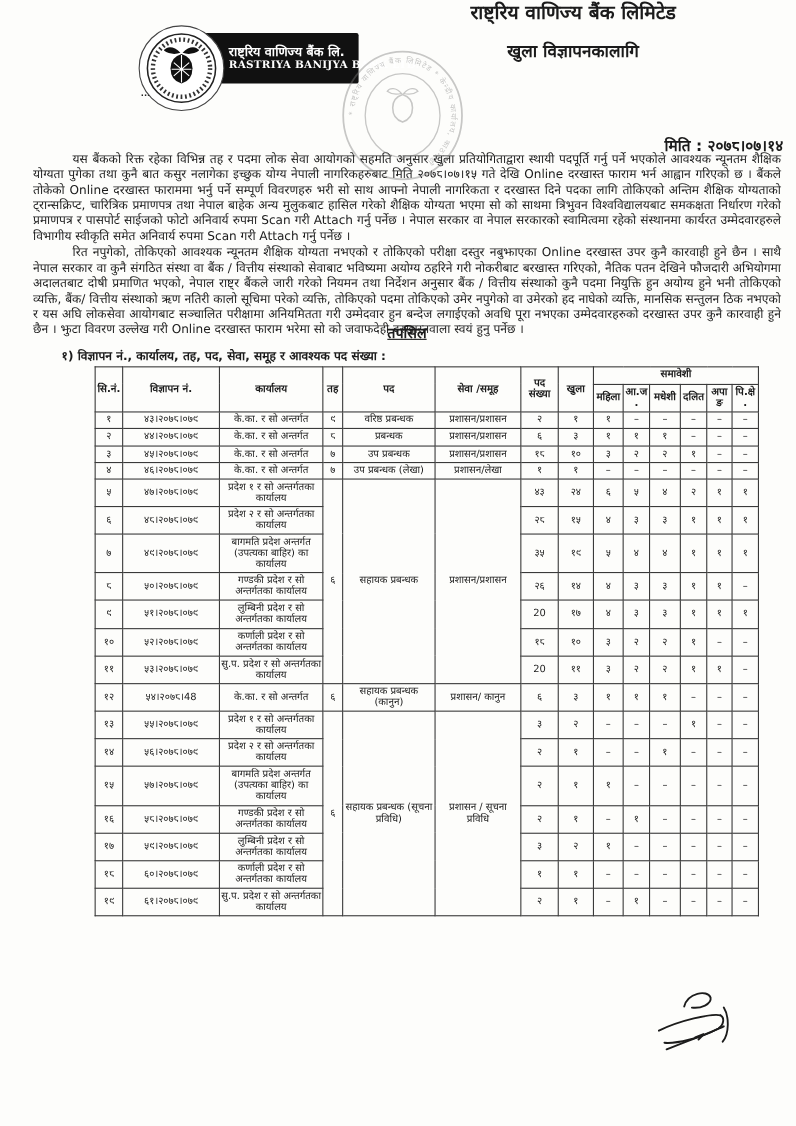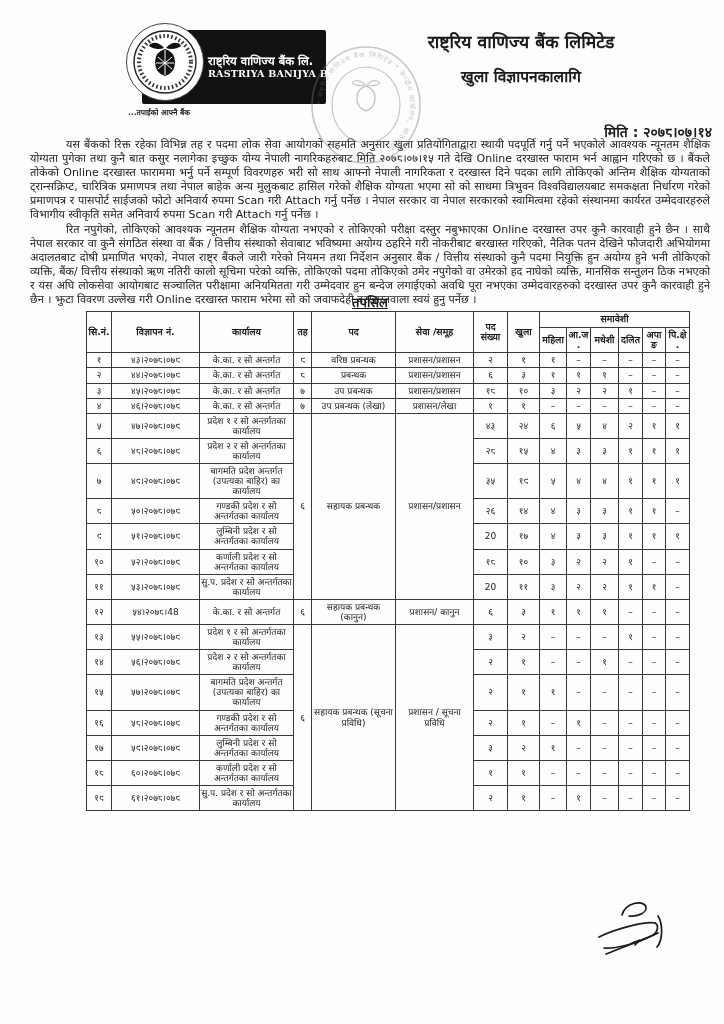--- a/index.html
+++ b/index.html
@@ -5,33 +5,33 @@
   html,body{margin:0;padding:0;background:#e8e8e4;}
   .page{
     position:relative;width:724px;height:1024px;margin:0 auto;
     background:#fdfdfb;color:#1b1b1b;overflow:hidden;
     font-family:"DejaVu Sans",sans-serif;
   }
   
   .hdr{position:relative;height:138px;}
   .logo-wrap{position:absolute;left:128px;top:30px;width:212px;}
   .logo-box{
-    position:relative;margin-left:14px;width:184px;height:74px;background:#111;
+    position:relative;margin-left:14px;width:184px;height:46px;background:#111;
     border-radius:2px;display:flex;align-items:center;
   }
   .logo-circle{
     position:absolute;left:-16px;top:-7px;width:76px;height:76px;background:#fff;
     border-radius:50%;border:1px solid #444;display:flex;align-items:center;justify-content:center;
   }
   .logo-texts{margin-left:66px;color:#fff;line-height:1.25;}
   .logo-np{font-size:11.5px;font-weight:bold;white-space:nowrap;}
   .logo-en{font-size:9.5px;font-weight:bold;font-family:"DejaVu Serif",serif;white-space:nowrap;letter-spacing:.2px;}
   .logo-tagline{font-size:7.5px;font-weight:bold;text-align:left;margin-top:3px;color:#222;}
   .license{font-size:10px;margin-top:2px;white-space:nowrap;color:#222;}
-  .title-block{position:absolute;left:330px;top:30px;width:382px;text-align:center;line-height:1.4;}
+  .title-block{position:absolute;left:330px;top:0;width:382px;text-align:center;line-height:1.4;}
   .t1{font-size:17.5px;font-weight:bold;}
   .t2{font-size:15.5px;font-weight:bold;margin-top:12px;}
   .t3{font-size:15px;font-weight:bold;margin-top:2px;}
   .t4{font-size:15px;font-weight:bold;margin-top:1px;}
   .stamp{position:absolute;left:308px;top:44px;width:116px;height:122px;opacity:.42;pointer-events:none;}
   .date-line{position:absolute;right:12px;top:122px;font-size:14px;font-weight:bold;}
   
   .content{padding:0 14px 1px 30px;}
   .para{font-size:11px;line-height:14.1px;text-align:justify;text-indent:36px;margin:0;}
   .tapasil{width:fit-content;margin:-14px auto 0 auto;font-weight:bold;text-decoration:underline;font-size:13px;position:relative;}
@@ -94,20 +94,21 @@
       <div class="t2">खुला विज्ञापनकालागि</div>
     </div>
 
     <div class="date-line">मिति : २०७८।०७।१४</div>
   </div>
 
   <div class="content">
     <p class="para">यस बैंकको रिक्त रहेका विभिन्न तह र पदमा लोक सेवा आयोगको सहमति अनुसार खुला प्रतियोगिताद्वारा स्थायी पदपूर्ति गर्नु पर्ने भएकोले आवश्यक न्यूनतम शैक्षिक योग्यता पुगेका तथा कुनै बात कसुर नलागेका इच्छुक योग्य नेपाली नागरिकहरुबाट मिति २०७८।०७।१५ गते देखि Online दरखास्त फाराम भर्न आह्वान गरिएको छ । बैंकले तोकेको Online दरखास्त फाराममा भर्नु पर्ने सम्पूर्ण विवरणहरु भरी सो साथ आफ्नो नेपाली नागरिकता र दरखास्त दिने पदका लागि तोकिएको अन्तिम शैक्षिक योग्यताको ट्रान्सक्रिप्ट, चारित्रिक प्रमाणपत्र तथा नेपाल बाहेक अन्य मुलुकबाट हासिल गरेको शैक्षिक योग्यता भएमा सो को साथमा त्रिभुवन विश्वविद्यालयबाट समकक्षता निर्धारण गरेको प्रमाणपत्र र पासपोर्ट साईजको फोटो अनिवार्य रुपमा Scan गरी Attach गर्नु पर्नेछ । नेपाल सरकार वा नेपाल सरकारको स्वामित्वमा रहेको संस्थानमा कार्यरत उम्मेदवारहरुले विभागीय स्वीकृति समेत अनिवार्य रुपमा Scan गरी Attach गर्नु पर्नेछ ।</p>
     <p class="para">रित नपुगेको, तोकिएको आवश्यक न्यूनतम शैक्षिक योग्यता नभएको र तोकिएको परीक्षा दस्तुर नबुझाएका Online दरखास्त उपर कुनै कारवाही हुने छैन । साथै नेपाल सरकार वा कुनै संगठित संस्था वा बैंक / वित्तीय संस्थाको सेवाबाट भविष्यमा अयोग्य ठहरिने गरी नोकरीबाट बरखास्त गरिएको, नैतिक पतन देखिने फौजदारी अभियोगमा अदालतबाट दोषी प्रमाणित भएको, नेपाल राष्ट्र बैंकले जारी गरेको नियमन तथा निर्देशन अनुसार बैंक / वित्तीय संस्थाको कुनै पदमा नियुक्ति हुन अयोग्य हुने भनी तोकिएको व्यक्ति, बैंक/ वित्तीय संस्थाको ऋण नतिरी कालो सूचिमा परेको व्यक्ति, तोकिएको पदमा तोकिएको उमेर नपुगेको वा उमेरको हद नाघेको व्यक्ति, मानसिक सन्तुलन ठिक नभएको र यस अघि लोकसेवा आयोगबाट सञ्चालित परीक्षामा अनियमितता गरी उम्मेदवार हुन बन्देज लगाईएको अवधि पूरा नभएका उम्मेदवारहरुको दरखास्त उपर कुनै कारवाही हुने छैन । झुटा विवरण उल्लेख गरी Online दरखास्त फाराम भरेमा सो को जवाफदेही दरखास्तवाला स्वयं हुनु पर्नेछ ।</p>
     <div class="tapasil">तपसिल</div>
+    <div class="tbl-caption">१) विज्ञापन नं., कार्यालय, तह, पद, सेवा, समूह र आवश्यक पद संख्या :</div>
 
     <table class="vac">
       <colgroup>
         <col class="c-sn">
           <col class="c-ad">
           <col class="c-office">
           <col class="c-tah">
         <col class="c-pad">
           <col class="c-sewa">
           <col class="c-total">

